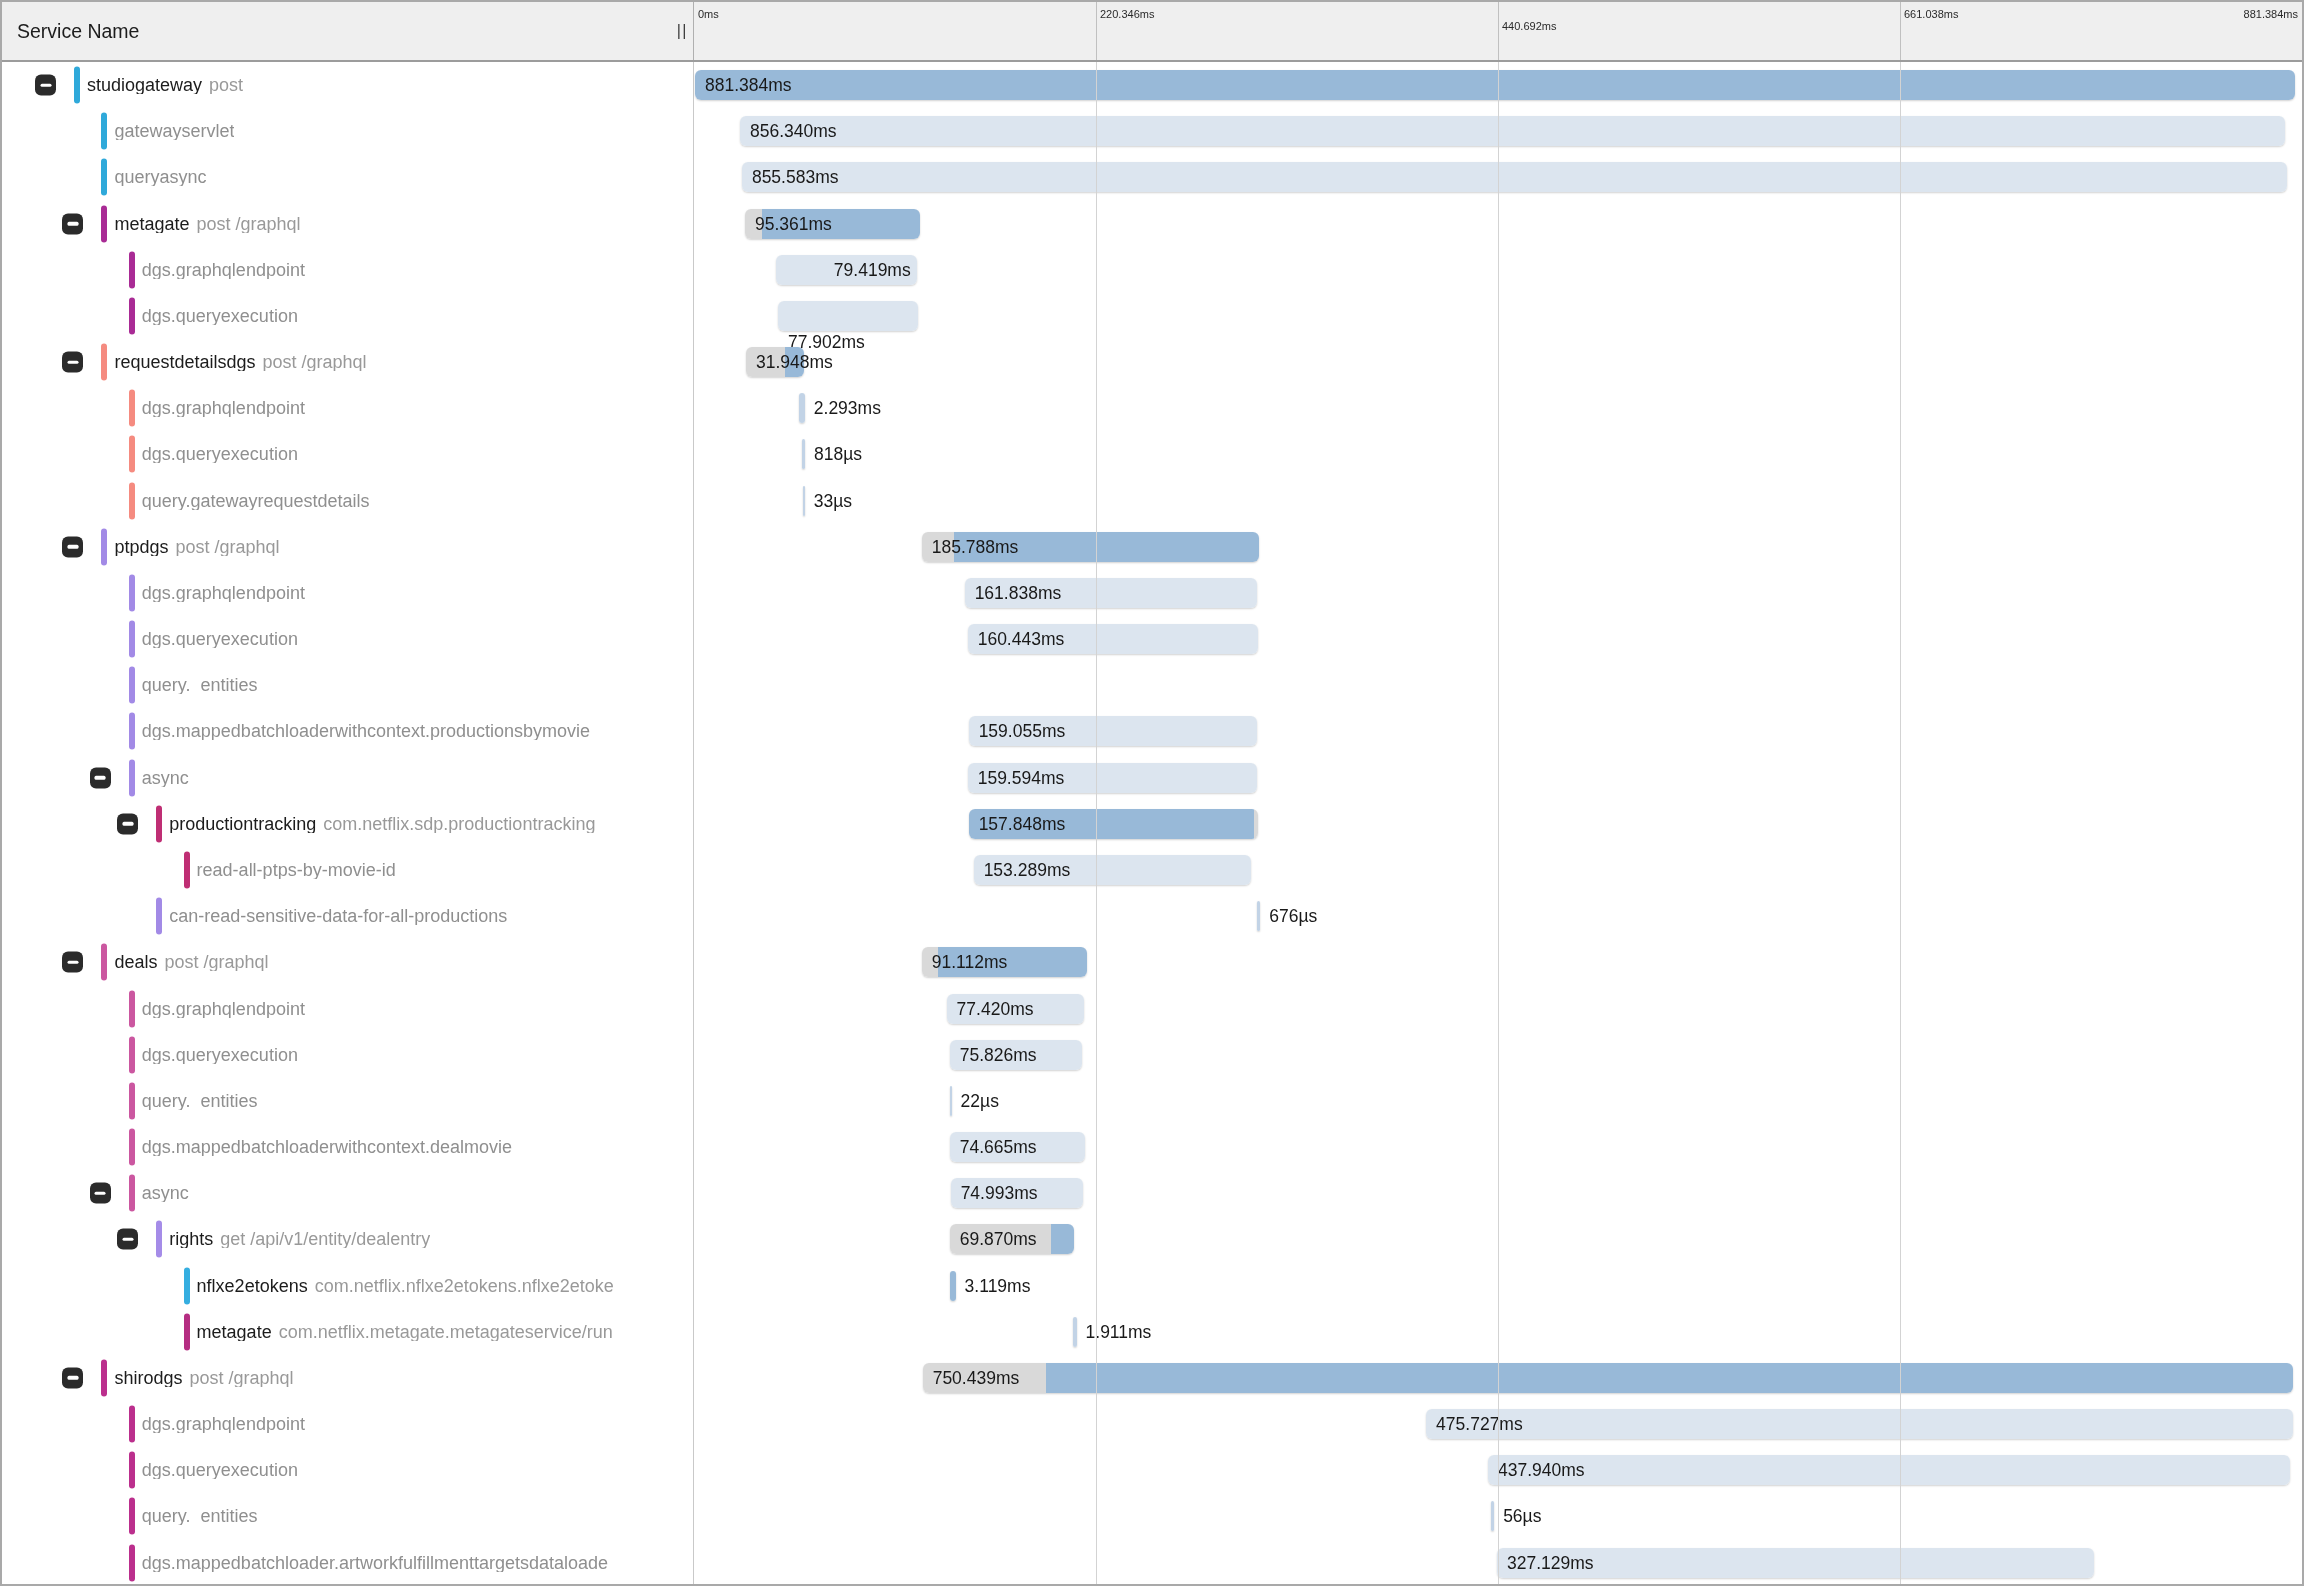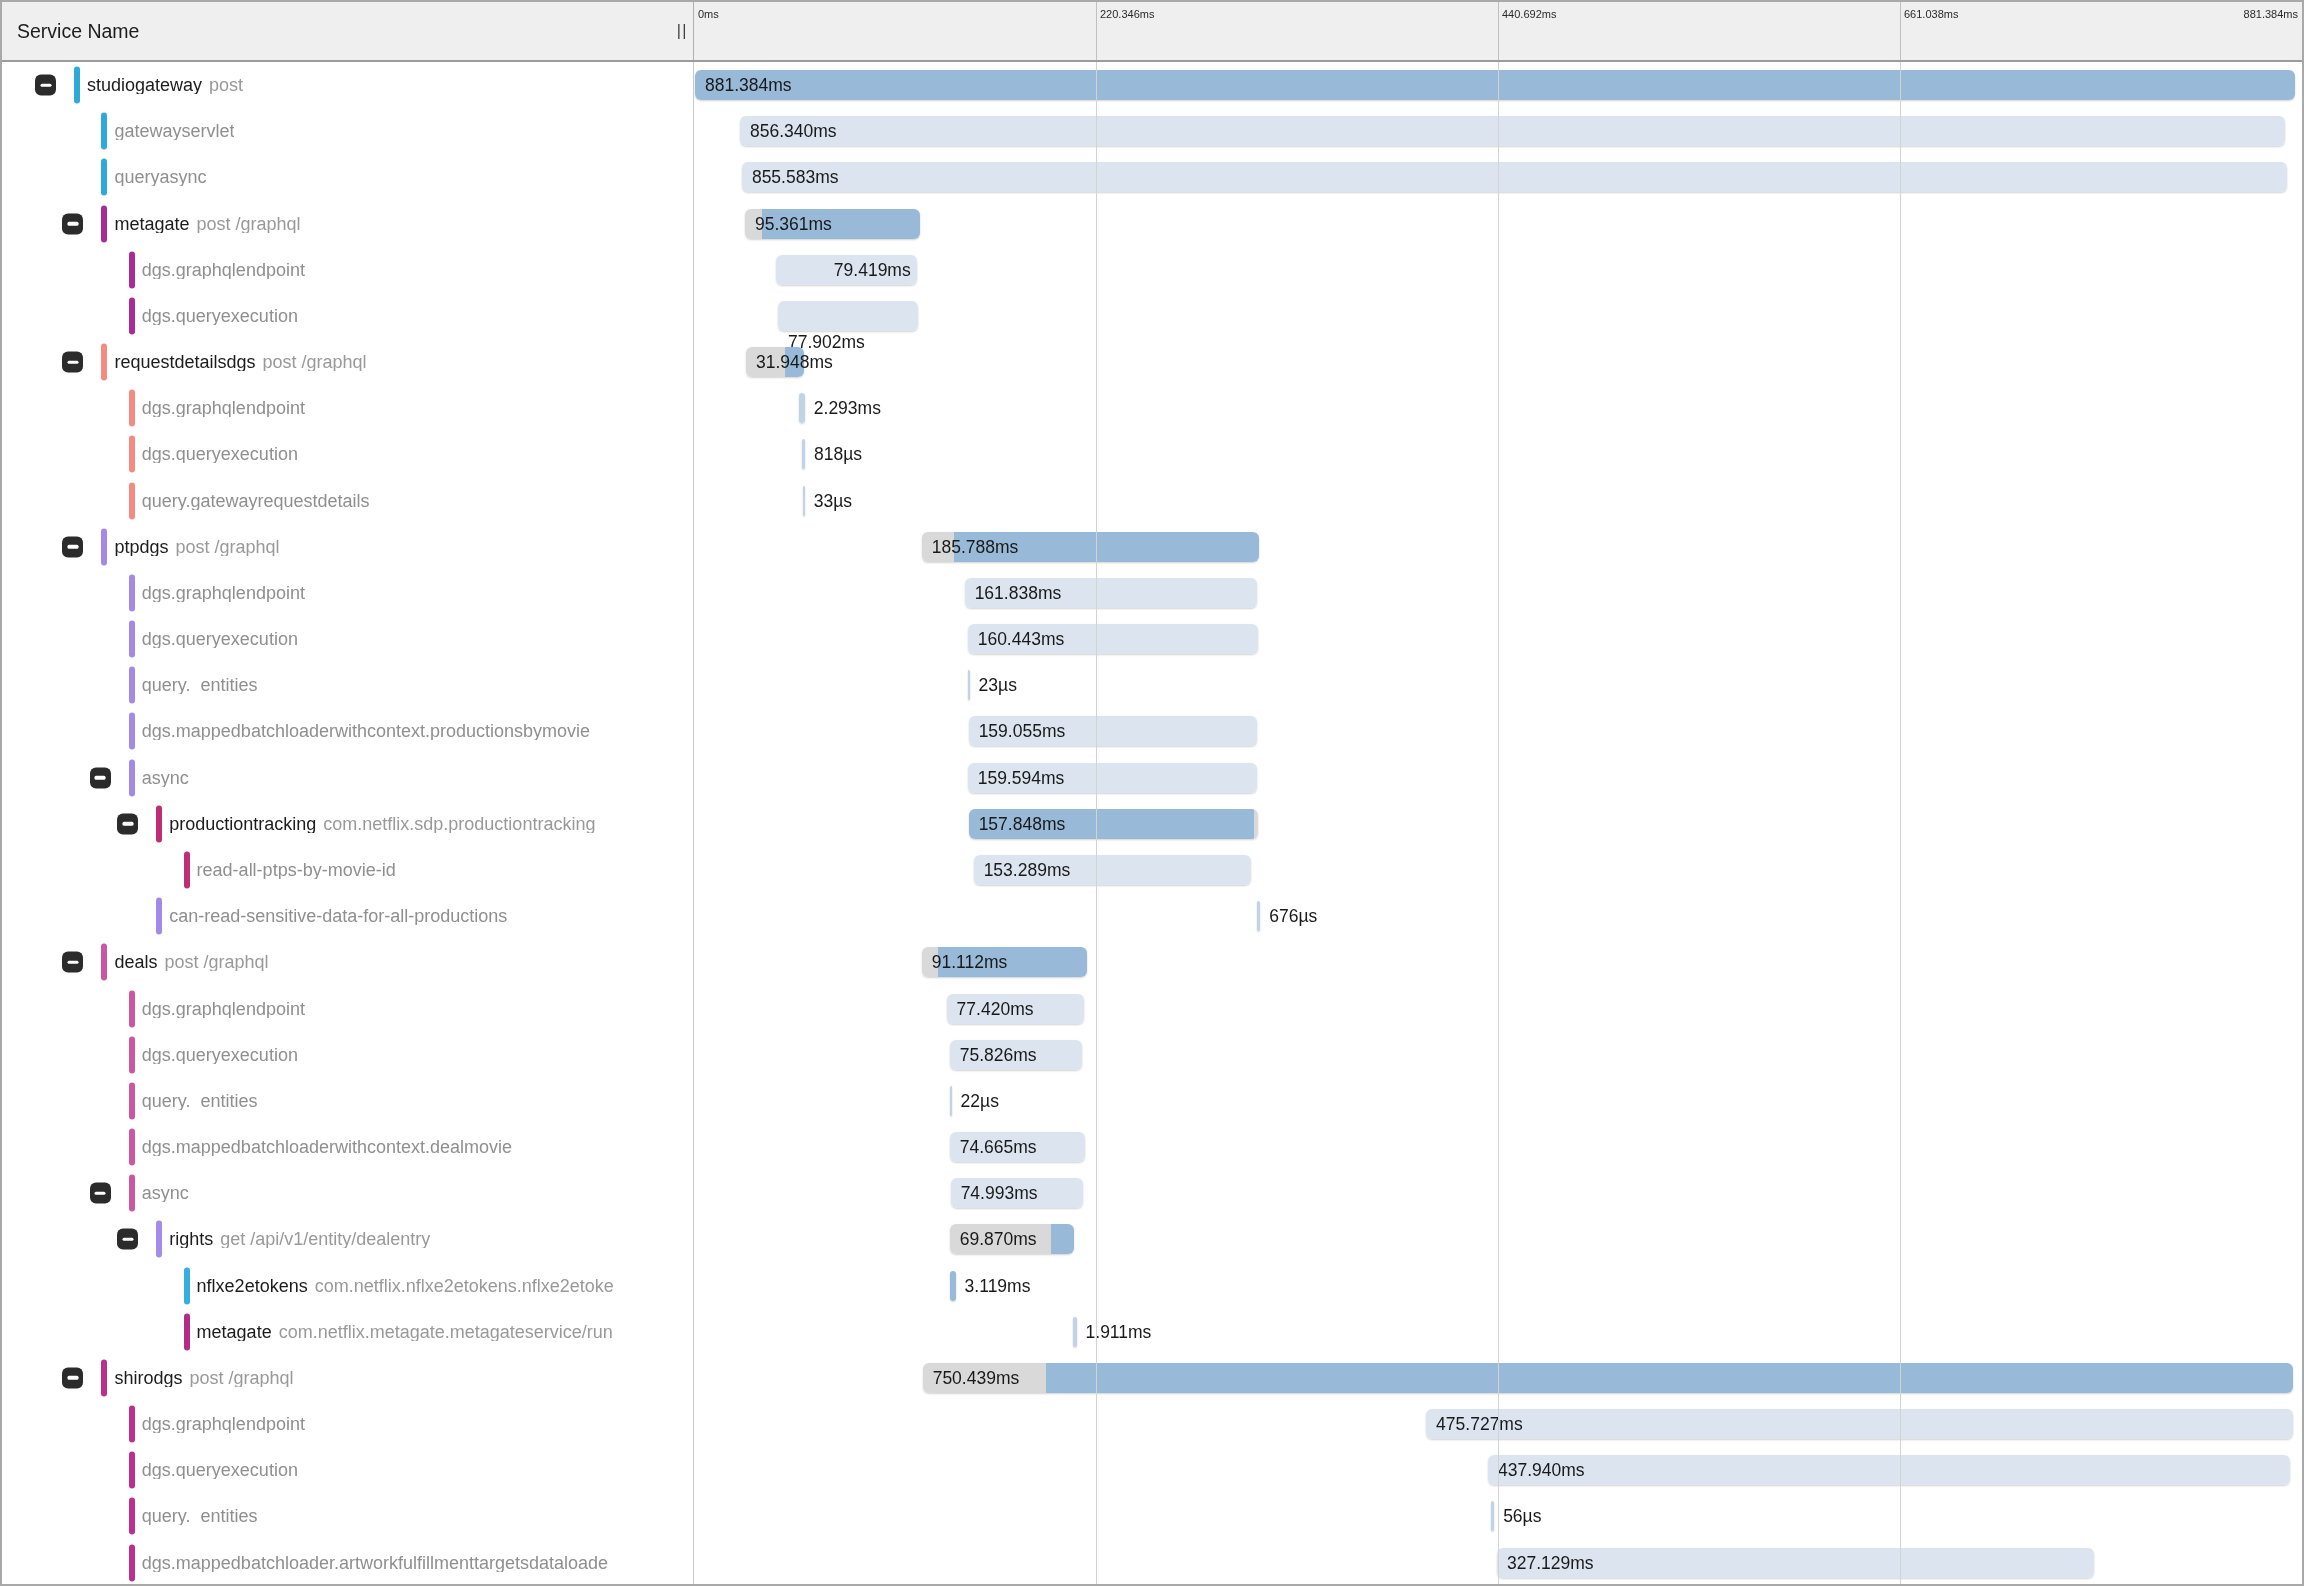--- a/index.html
+++ b/index.html
@@ -52,21 +52,21 @@
 
 <div class="app">
   <div class="header">
     <div class="header-left">
       <span>Service Name</span>
       <span class="resizer">||</span>
     </div>
     <div class="ruler">
         <span class="tick-label" style="left: calc(0% + 4px);">0ms</span>
         <span class="tick-label" style="left: calc(25% + 4px);">220.346ms</span>
-        <span class="tick-label" style="left: calc(50% + 4px);">440.692ms</span>
+        <span class="tick-label" style="left: calc(50% + 4px); margin-top: 12px;">440.692ms</span>
         <span class="tick-label" style="left: calc(75% + 4px);">661.038ms</span>
         <span class="tick-label" style="right: 4px;">881.384ms</span>
         <span class="tick-sep" style="left: 25%;"></span>
         <span class="tick-sep" style="left: 50%;"></span>
         <span class="tick-sep" style="left: 75%;"></span>
       </div>
   </div>
   <div class="body">
     <div class="rows">
   <div class="row">
@@ -281,26 +281,20 @@
   </div>
 
   <div class="row">
     <div class="row-left">
 
       <span class="strip" style="left: 126.8px; background: rgb(162, 138, 230);"></span>
       <span class="names" style="margin-left: 139.8px;">
         <span class="nm">query._entities</span>
       </span>
     </div>
-    <div class="row-right">
-      <div class="bar" style="left: 17.02%; width: 0.12%;">
-              <span class="seg" style="width: 100%; background: rgb(194, 211, 230);"></span>
-            </div>
-      <span class="bar-label" style="left: calc(17.14% + 9px);">23µs</span>
-    </div>
   </div>
 
   <div class="row">
     <div class="row-left">
 
       <span class="strip" style="left: 126.8px; background: rgb(162, 138, 230);"></span>
       <span class="names" style="margin-left: 139.8px;">
         <span class="nm">dgs.mappedbatchloaderwithcontext.productionsbymovie</span>
       </span>
     </div>

